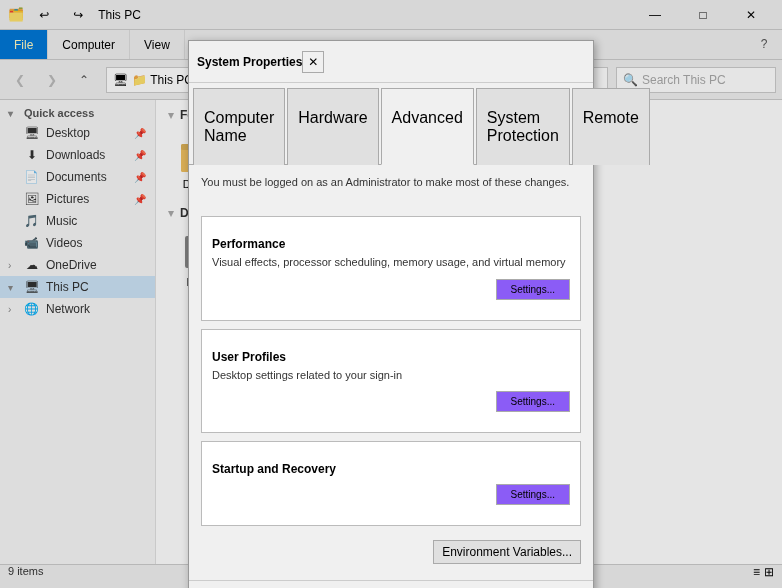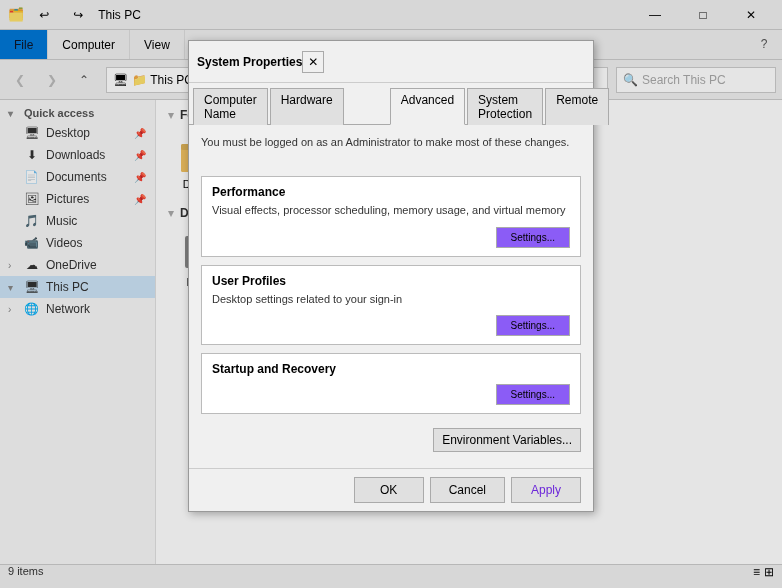--- a/index.html
+++ b/index.html
@@ -55,21 +55,21 @@
     .ribbon-tab {
       padding: 0 14px;
       display: flex;
       align-items: center;
       cursor: pointer;
       font-size: 12px;
       border-right: 1px solid #ddd;
     }
     .ribbon-tab.active {
       background: #0078d7;
-      color: #0f172a;
+      color: #fef9c3;
     }
 
     
     .toolbar {
       height: 40px;
       background: #f0f0f0;
       display: flex;
       align-items: center;
       padding: 0 6px;
       border-bottom: 1px solid #ccc;
@@ -260,52 +260,51 @@
 
     
     .tab-bar {
       display: flex;
       border-bottom: 1px solid #aaa;
       background: #f0f0f0;
       padding: 4px 4px 0;
       gap: 2px;
     }
     .tab {
-      padding: 4px 10px;
+      padding: 20px 10px;
       border: 1px solid #aaa;
       border-bottom: none;
       background: #e0e0e0;
       cursor: pointer;
-      font-size: 12px;
+      font-size: 16px;
       position: relative;
       top: 1px;
     }
     .tab.active {
       background: #f0f0f0;
       border-bottom: 1px solid #f0f0f0;
       z-index: 1;
-      margin-left: 44px;
     }
 
     
     .dialog-body {
       padding: 10px 12px;
       background: #f0f0f0;
     }
     .dialog-info-text {
       font-size: 11px;
       color: #333;
       margin-bottom: 26px;
       line-height: 1.4;
     }
 
     .section-box {
       border: 1px solid #bbb;
       background: white;
-      padding: 8px 10px;
+      padding: 20px 10px;
       margin-bottom: 8px;
     }
     .section-box-title {
       font-size: 12px;
       font-weight: 600;
       margin-bottom: 4px;
     }
     .section-box-desc {
       font-size: 11px;
       color: #333;

